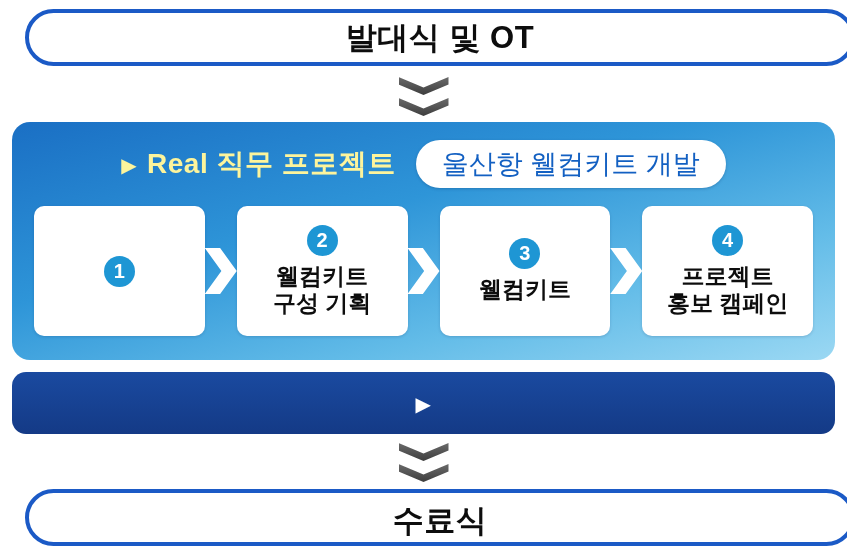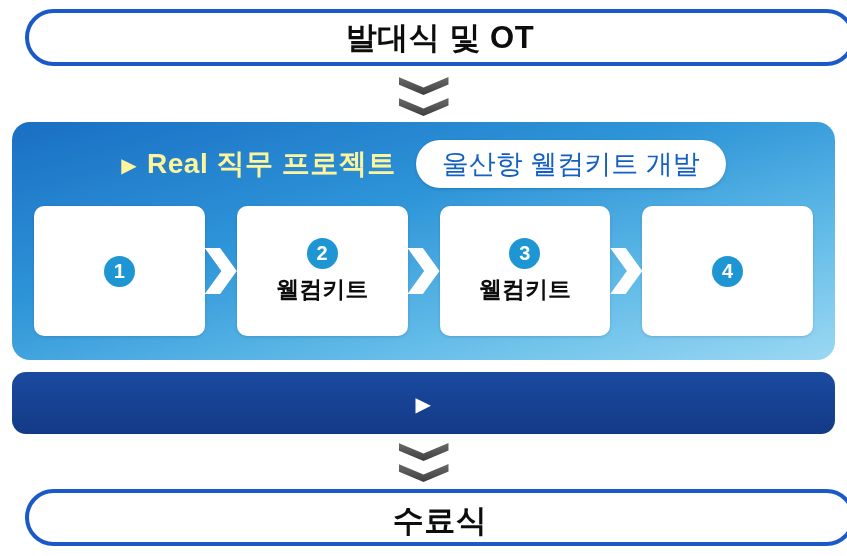--- a/index.html
+++ b/index.html
@@ -122,36 +122,41 @@
       <div class="step-box">
         <div class="step-num">1</div>
       </div>
 
       <div class="step-arrow"></div>
 
       <div class="step-box">
         <div class="step-num">2</div>
         <div class="step-text">
           <div>웰컴키트</div>
+          <div>구성 기획</div>
         </div>
       </div>
 
       <div class="step-arrow"></div>
 
       <div class="step-box">
         <div class="step-num">3</div>
         <div class="step-text">
           <div>웰컴키트</div>
         </div>
       </div>
 
       <div class="step-arrow"></div>
 
       <div class="step-box">
         <div class="step-num">4</div>
+        <div class="step-text">
+          <div>프로젝트</div>
+          <div>홍보 캠페인</div>
+        </div>
       </div>
 
     </div>
   </div>
 
   <div class="employ-bar">
     <div class="employ-title">
       <span class="marker">▶</span>
     </div>
   </div>

